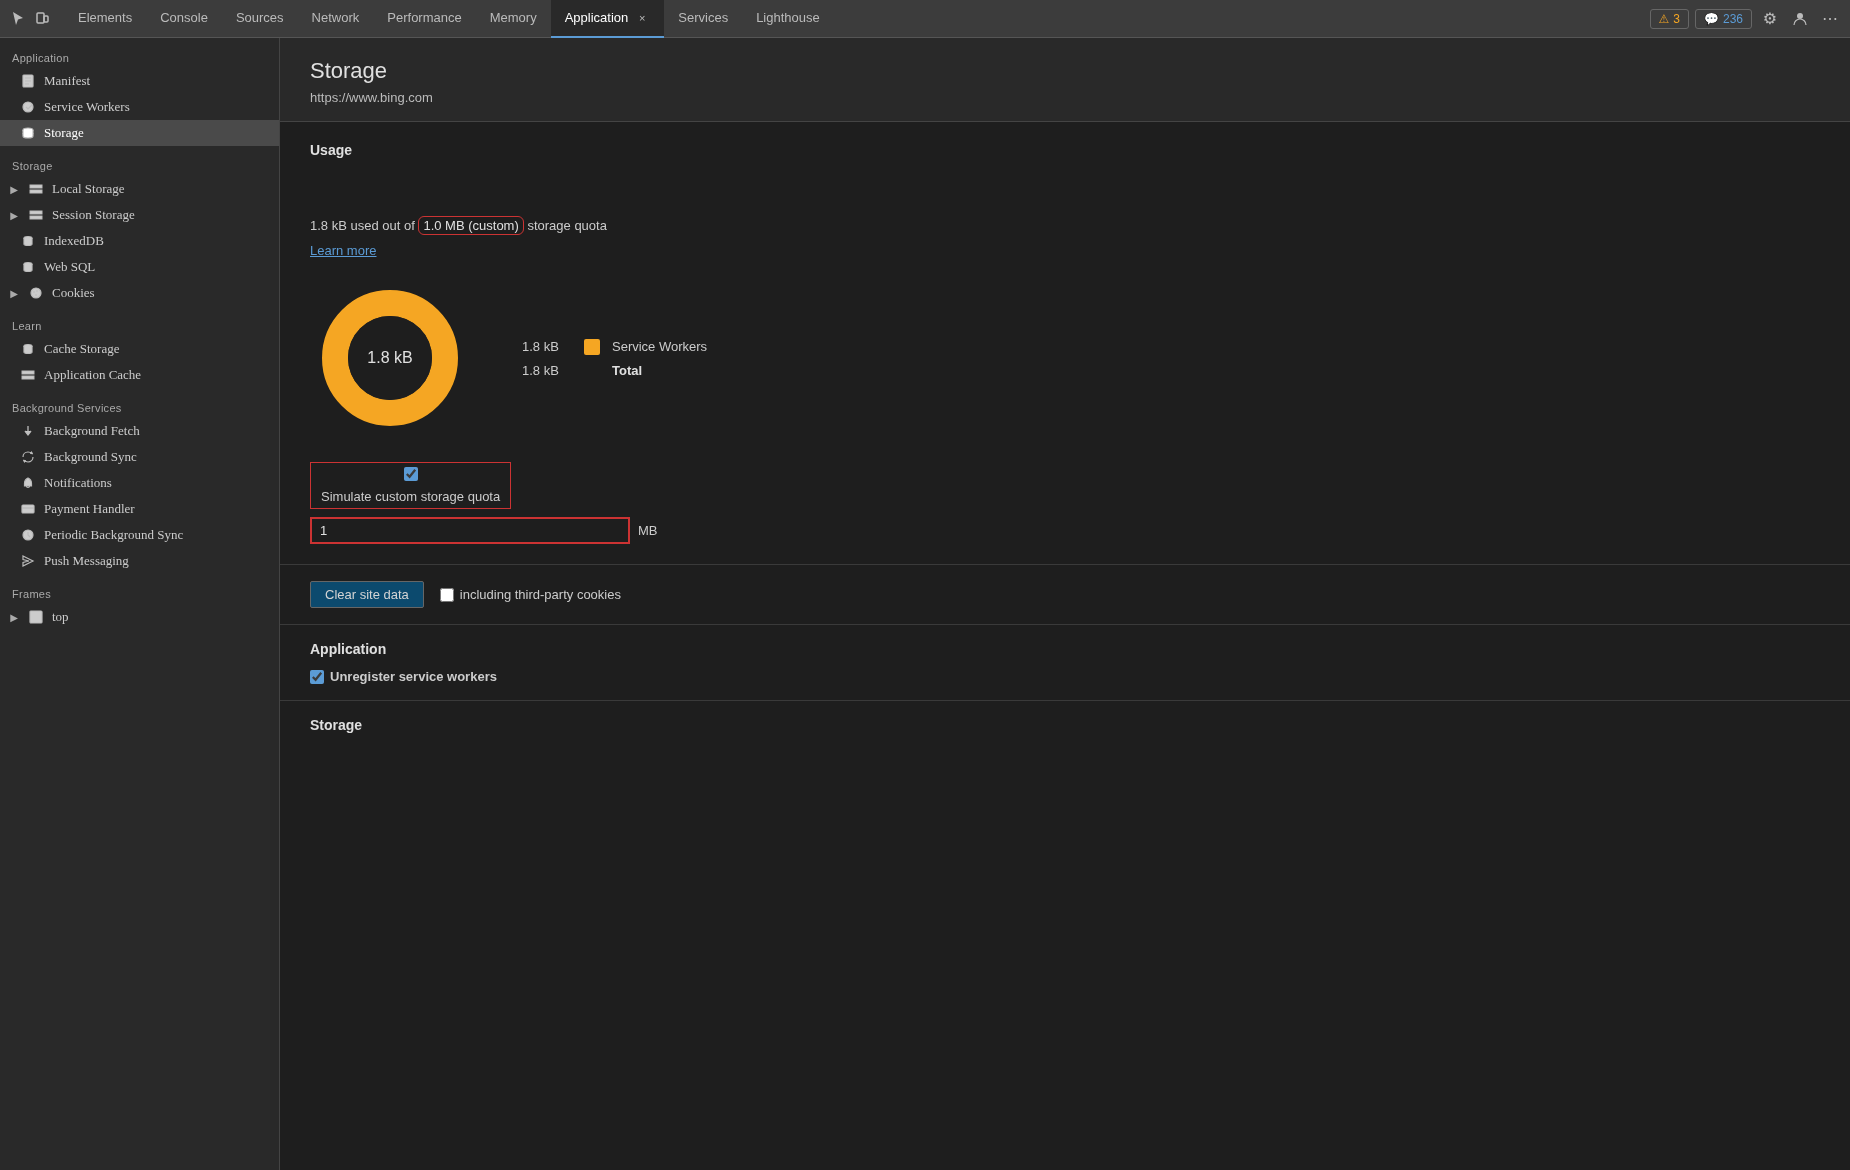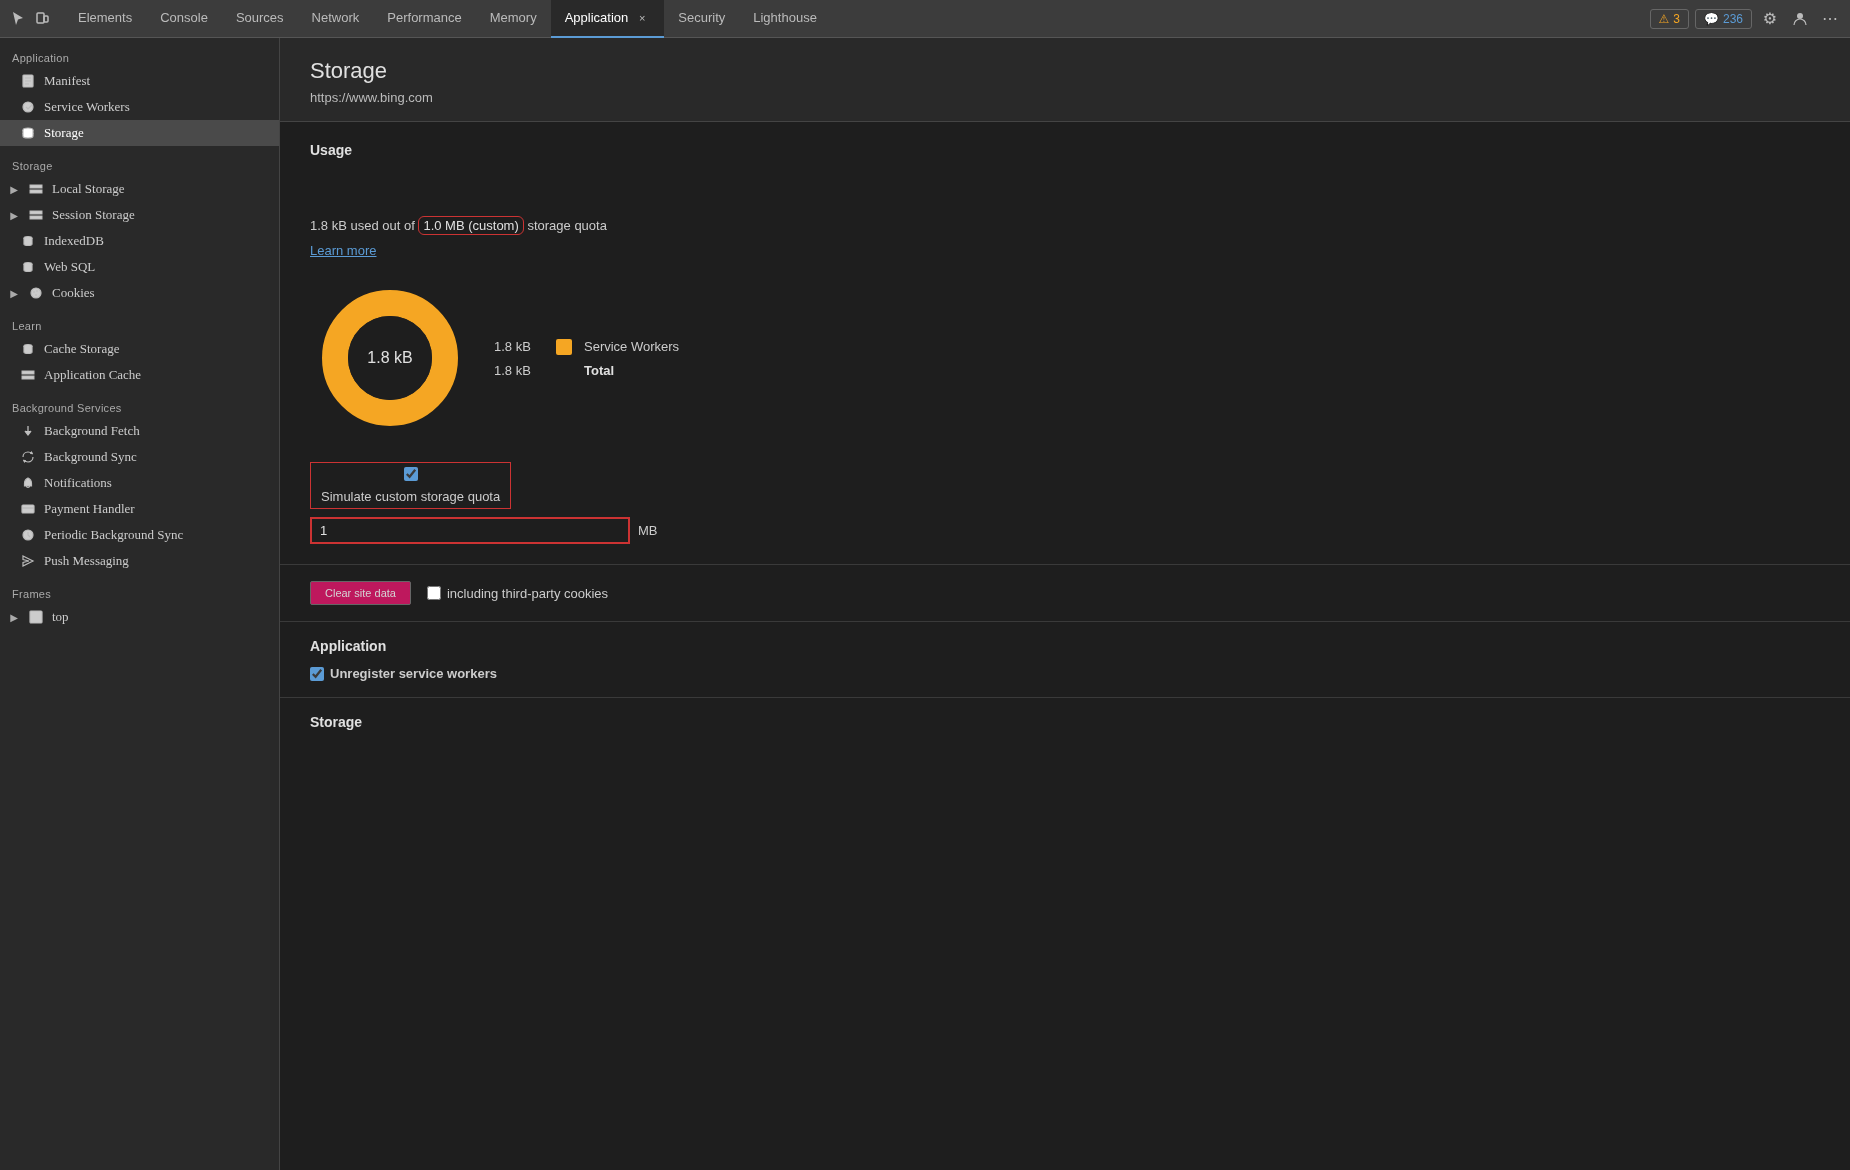--- a/index.html
+++ b/index.html
@@ -226,21 +226,21 @@
       text-decoration: underline;
       font-size: 13px;
       margin-bottom: 20px;
       display: block;
     }
 
     
     .chart-area {
       display: flex;
       align-items: center;
-      gap: 24px;
+      gap: 52px;
       margin-bottom: 24px;
     }
     .donut-container {
       position: relative;
       width: 160px;
       height: 160px;
     }
     .donut-label {
       position: absolute;
       top: 50%;
@@ -311,24 +311,24 @@
     
     .clear-section {
       padding: 16px 30px;
       border-bottom: 1px solid #3a3a3a;
       display: flex;
       align-items: center;
       gap: 16px;
     }
     .clear-btn {
       padding: 5px 14px;
-      background: #be185d;
+      background: #0c4a6e;
       border: 1px solid #666;
       color: #d4d4d4;
-      font-size: 11px;
+      font-size: 13px;
       cursor: pointer;
       border-radius: 2px;
     }
     .third-party-row {
       display: flex;
       align-items: center;
       gap: 6px;
     }
     .third-party-checkbox {
       width: 14px;
@@ -394,21 +394,21 @@
     <div class="tab-item">Elements</div>
     <div class="tab-item">Console</div>
     <div class="tab-item">Sources</div>
     <div class="tab-item">Network</div>
     <div class="tab-item">Performance</div>
     <div class="tab-item">Memory</div>
     <div class="tab-item active">
       <span>Application</span>
       <span class="tab-close">×</span>
     </div>
-    <div class="tab-item">Security</div>
+    <div class="tab-item">Services</div>
     <div class="tab-item">Lighthouse</div>
   </div>
   <div class="topbar-right">
     <div class="badge badge-warn">
       <span>⚠</span>
       <span>3</span>
     </div>
     <div class="badge badge-info">
       <span>💬</span>
       <span>236</span>

